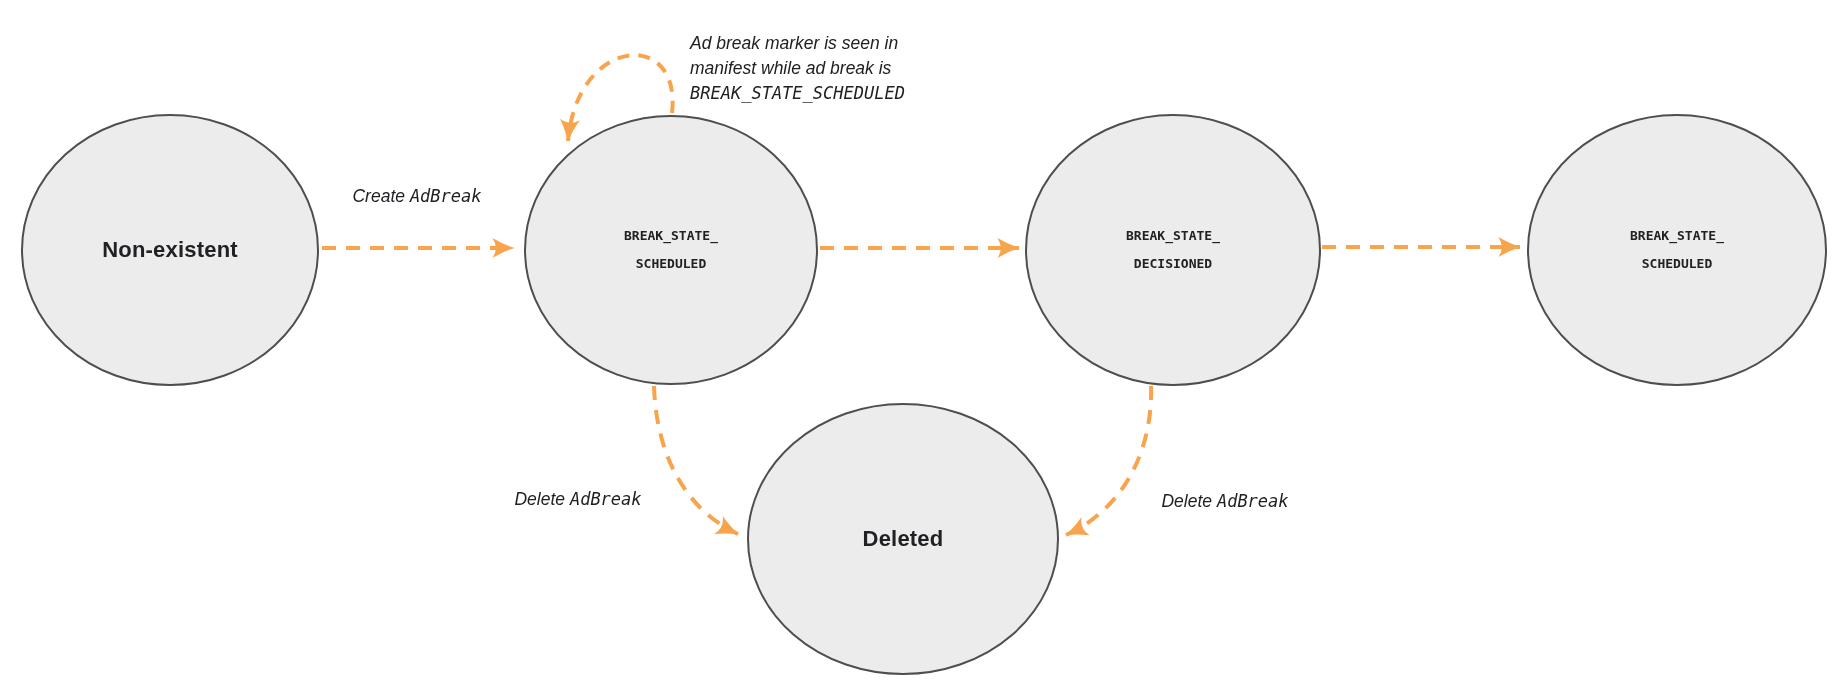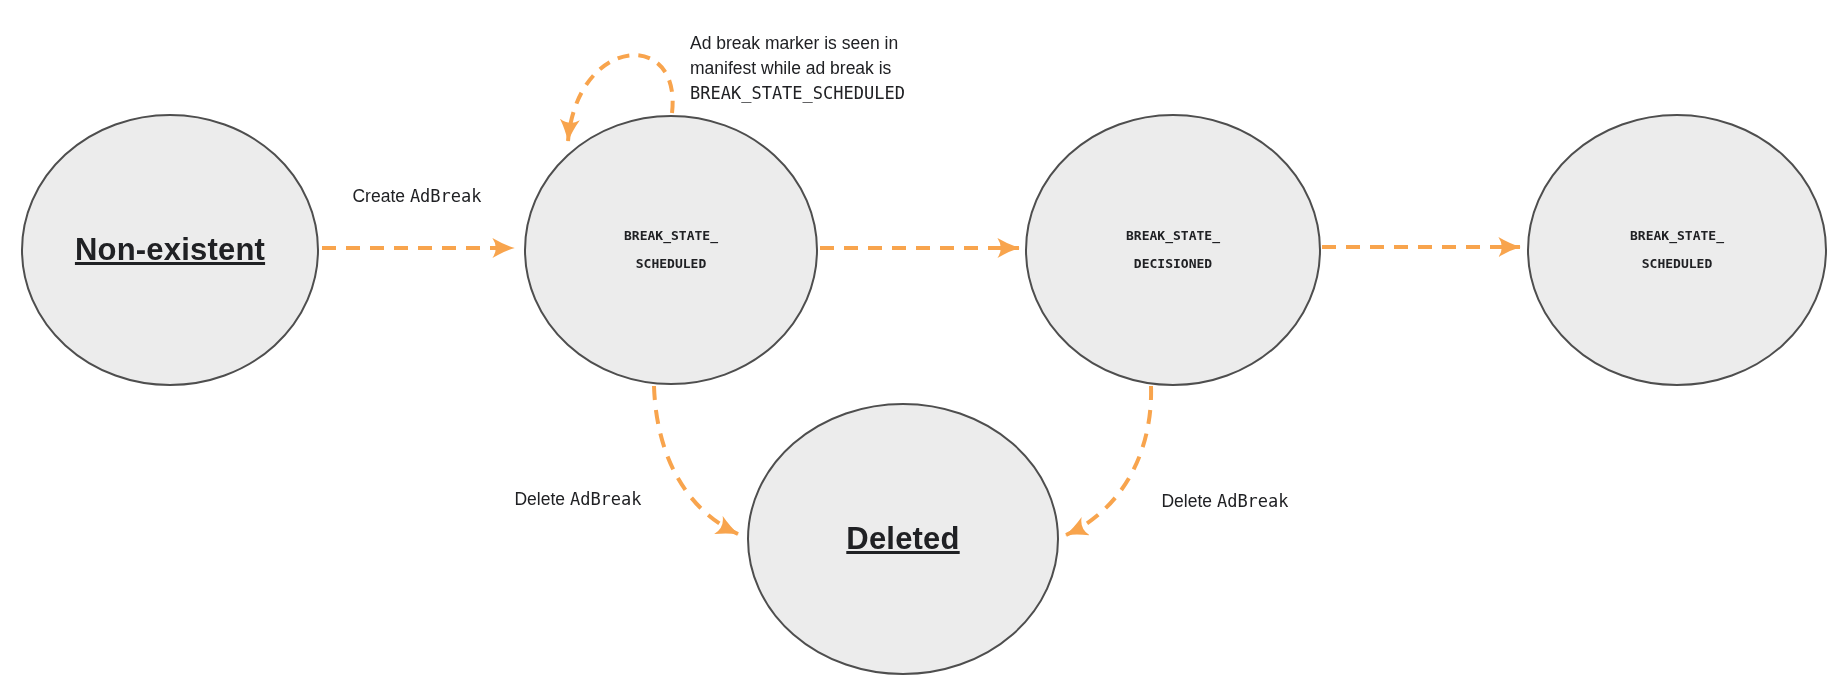--- a/index.html
+++ b/index.html
@@ -33,32 +33,33 @@
   .edge.loop{stroke-dasharray:12 9;}
   .arrow-head{fill:var(--arrow);stroke:none;}
   .node-label{
     position:absolute;
     transform:translate(-50%,-50%);
     text-align:center;
     font-weight:bold;
     color:var(--text);
     white-space:nowrap;
   }
-  .node-label.plain{font-size:31px;letter-spacing:0.2px;text-decoration:underline;}
+  .node-label.plain{font-size:22px;letter-spacing:0.2px;}
   .node-label.state{
     font-family:"DejaVu Sans Mono", monospace;
     font-size:13px;
     line-height:28px;
   }
   .edge-label{
     position:absolute;
     font-size:17.5px;
     line-height:25px;
     color:var(--text);
     white-space:nowrap;
+    font-style:italic;
   }
   .edge-label.centered{transform:translateX(-50%);}
   .code{
     font-family:"DejaVu Sans Mono", monospace;
     font-size:17px;
   }
 </style>
 </head>
 <body>
 

